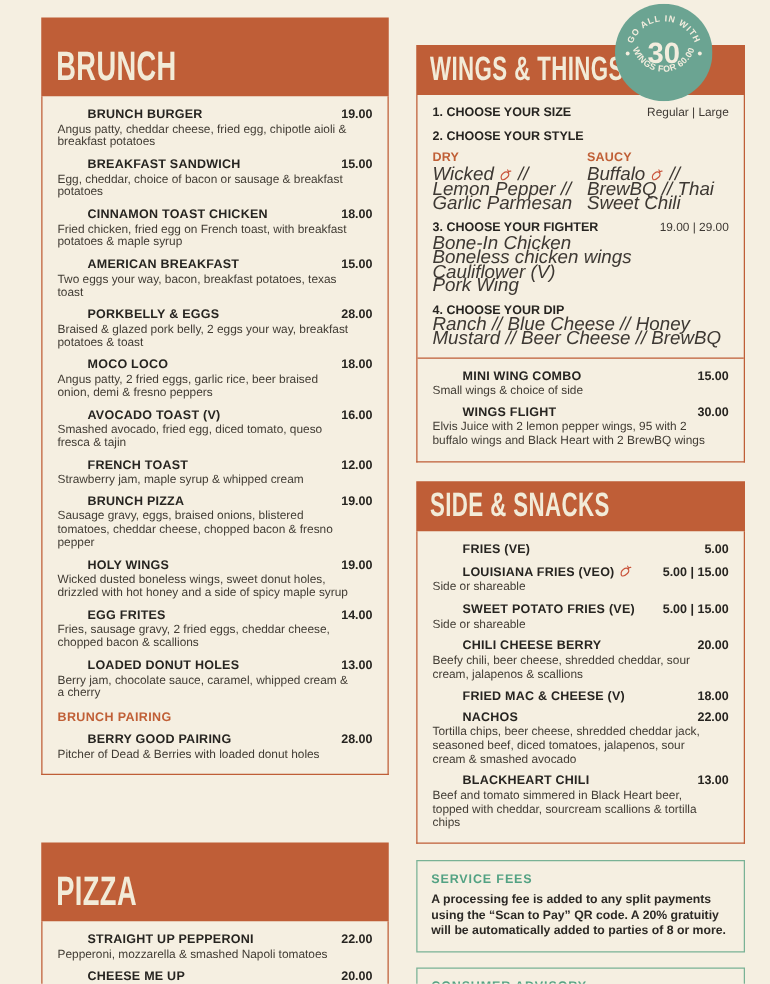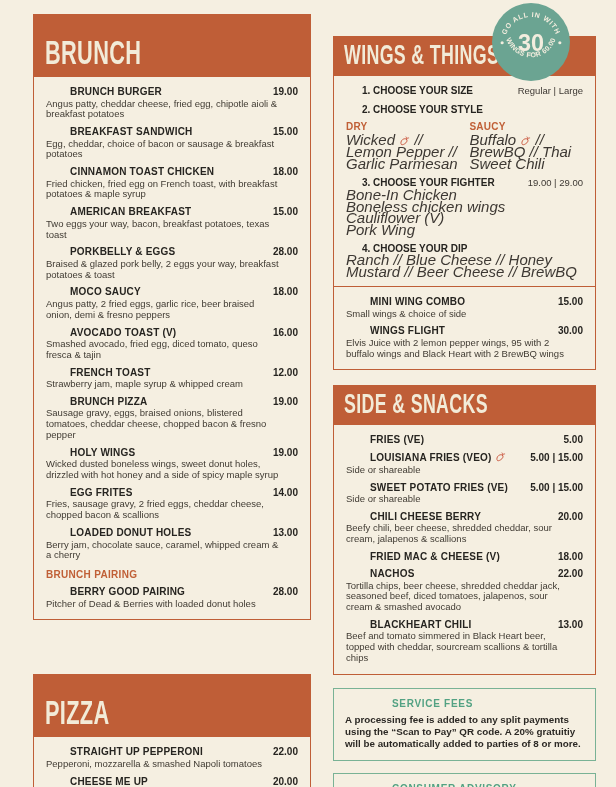--- a/index.html
+++ b/index.html
@@ -31,35 +31,35 @@
   .price{font-weight:bold;font-size:10px;color:#262420;white-space:nowrap;}
   .desc{font-size:9.5px;line-height:10.8px;color:#403b33;margin-top:1.5px;max-width:93%;}
   .subheading{color:#c05f36;font-weight:bold;font-size:10px;letter-spacing:.3px;margin:8px 0 6px;}
 
   .panel.brunch{margin-bottom:54px;}
   .panel.wings{margin-bottom:15px;}
   .panel.sides{margin-bottom:13px;}
 
   .step{margin-bottom:8px;}
   .steprow{display:flex;justify-content:space-between;align-items:baseline;gap:8px;}
-  .steplabel{font-weight:bold;font-size:10px;color:#262420;margin-left:16px;}
+  .steplabel{font-weight:bold;font-size:10px;color:#262420;}
   .stepright{font-size:9.5px;color:#3d3833;white-space:nowrap;}
   .stylecols{display:flex;gap:10px;margin-top:6px;}
   .stylecol{flex:1;min-width:0;}
   .stylelabel{color:#c05f36;font-weight:bold;font-size:10px;margin-bottom:2px;letter-spacing:.2px;}
   .styletext,.option,.diptext{font-size:15px;line-height:11.5px;color:#3d3833;font-style:italic;}
   .options{margin-top:1px;}
   .wdivider{border-top:1px solid #bf5e37;margin:9px -12px 9px;}
 
   .badge{position:absolute;top:-33px;right:26px;width:78px;height:78px;z-index:2;}
 
   .chili svg{vertical-align:-1px;}
 
   .notice{border:1px solid #79b295;padding:9px 11px 10px;margin-bottom:12px;}
-  .ntitle{color:#53a283;font-weight:bold;font-size:10px;letter-spacing:.7px;margin-bottom:5px;margin-left:47px;}
+  .ntitle{color:#53a283;font-weight:bold;font-size:10px;letter-spacing:.7px;margin-bottom:5px;}
   .nbody{font-size:9.8px;font-weight:bold;line-height:12.2px;color:#2c2925;}
 </style>
 </head>
 <body>
 
 <div class="columns">
 
   <div class="col-left">
 
     <section class="panel brunch">
@@ -97,21 +97,21 @@
   </div>
           <div class="item">
     <div class="irow">
       <span class="iname">PORKBELLY &amp; EGGS</span>
       <span class="price">28.00</span>
     </div>
     <div class="desc">Braised &amp; glazed pork belly, 2 eggs your way, breakfast potatoes &amp; toast</div>
   </div>
           <div class="item">
     <div class="irow">
-      <span class="iname">MOCO SAUCY</span>
+      <span class="iname">MOCO LOCO</span>
       <span class="price">18.00</span>
     </div>
     <div class="desc">Angus patty, 2 fried eggs, garlic rice, beer braised onion, demi &amp; fresno peppers</div>
   </div>
           <div class="item">
     <div class="irow">
       <span class="iname">AVOCADO TOAST (V)</span>
       <span class="price">16.00</span>
     </div>
     <div class="desc">Smashed avocado, fried egg, diced tomato, queso fresca &amp; tajin</div>

